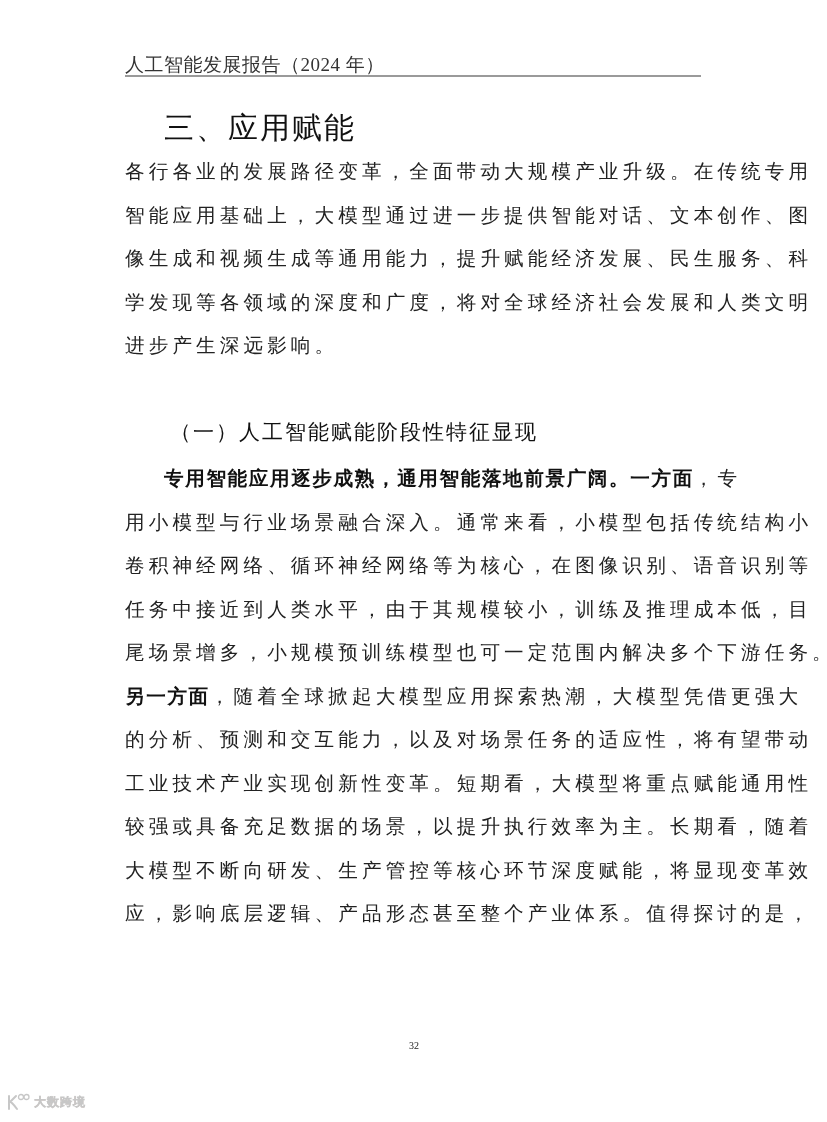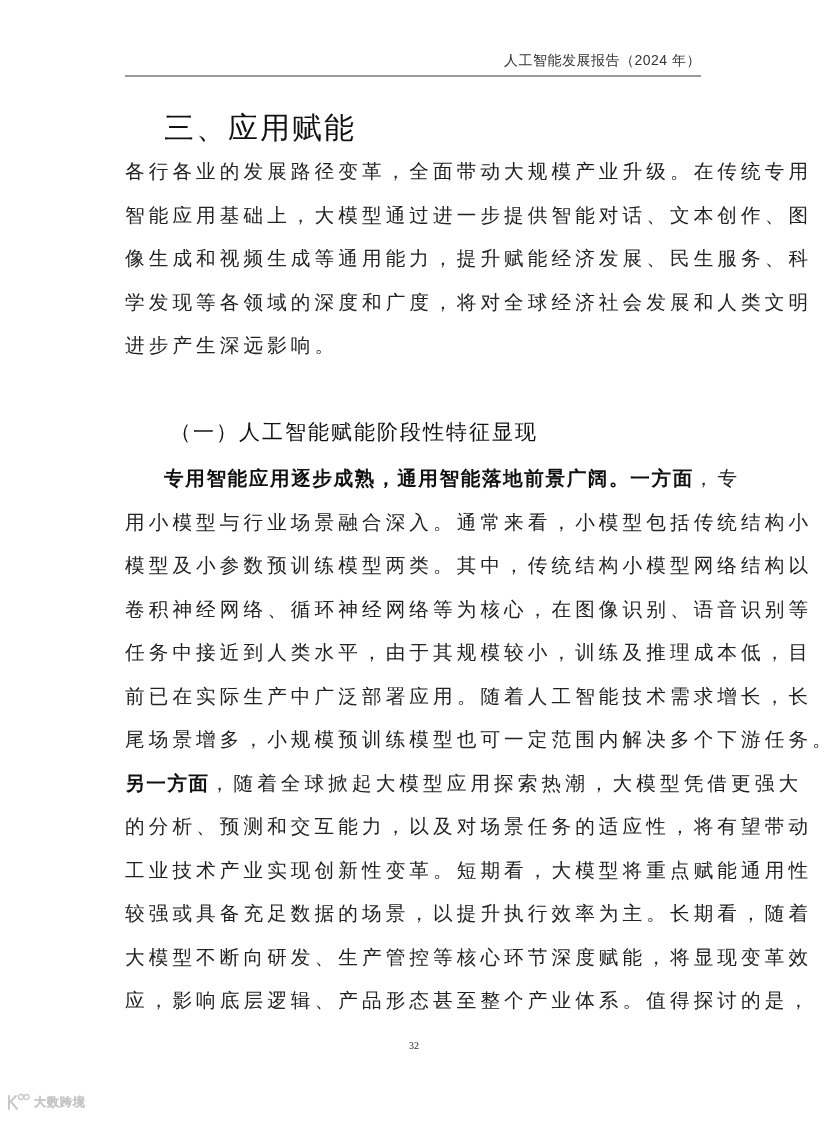--- a/index.html
+++ b/index.html
@@ -13,25 +13,25 @@
       position: relative;
       overflow: hidden;
       font-family: "DejaVu Serif", "Liberation Serif", serif;
       color: #1a1a1a;
     }
     .running-header {
       position: absolute;
       left: 125px;
       top: 52px;
       width: 576px;
-      text-align: right;
-      font-size: 14px;
+      text-align: left;
+      font-size: 19px;
       color: #333;
       letter-spacing: 0.5px;
-      font-family: Liberation Sans, sans-serif;
+      font-family: Liberation Serif, serif;
     }
     .header-rule {
       position: absolute;
       left: 125px;
       top: 75px;
       width: 576px;
       height: 2px;
       background: #9a9a9a;
     }
     .section-title {
@@ -127,24 +127,22 @@
   <span class="line">像生成和视频生成等通用能力，提升赋能经济发展、民生服务、科</span>
   <span class="line">学发现等各领域的深度和广度，将对全球经济社会发展和人类文明</span>
   <span class="line">进步产生深远影响。</span>
 </div>
 
 <h2 class="subsection-title">（一）人工智能赋能阶段性特征显现</h2>
 
 <div class="body-block para-2">
   <span class="line indent"><span class="strong">专用智能应用逐步成熟，通用智能落地前景广阔。</span><span class="strong">一方面</span><span>，专</span></span>
   <span class="line">用小模型与行业场景融合深入。通常来看，小模型包括传统结构小</span>
-  <span class="line">模型及小参数预训练模型两类。其中，传统结构小模型网络结构以</span>
   <span class="line">卷积神经网络、循环神经网络等为核心，在图像识别、语音识别等</span>
   <span class="line">任务中接近到人类水平，由于其规模较小，训练及推理成本低，目</span>
-  <span class="line">前已在实际生产中广泛部署应用。随着人工智能技术需求增长，长</span>
   <span class="line">尾场景增多，小规模预训练模型也可一定范围内解决多个下游任务。</span>
   <span class="line"><span class="strong">另一方面</span><span>，随着全球掀起大模型应用探索热潮，大模型凭借更强大</span></span>
   <span class="line">的分析、预测和交互能力，以及对场景任务的适应性，将有望带动</span>
   <span class="line">工业技术产业实现创新性变革。短期看，大模型将重点赋能通用性</span>
   <span class="line">较强或具备充足数据的场景，以提升执行效率为主。长期看，随着</span>
   <span class="line">大模型不断向研发、生产管控等核心环节深度赋能，将显现变革效</span>
   <span class="line">应，影响底层逻辑、产品形态甚至整个产业体系。值得探讨的是，</span>
 </div>
 
 <div class="page-number">32</div>

